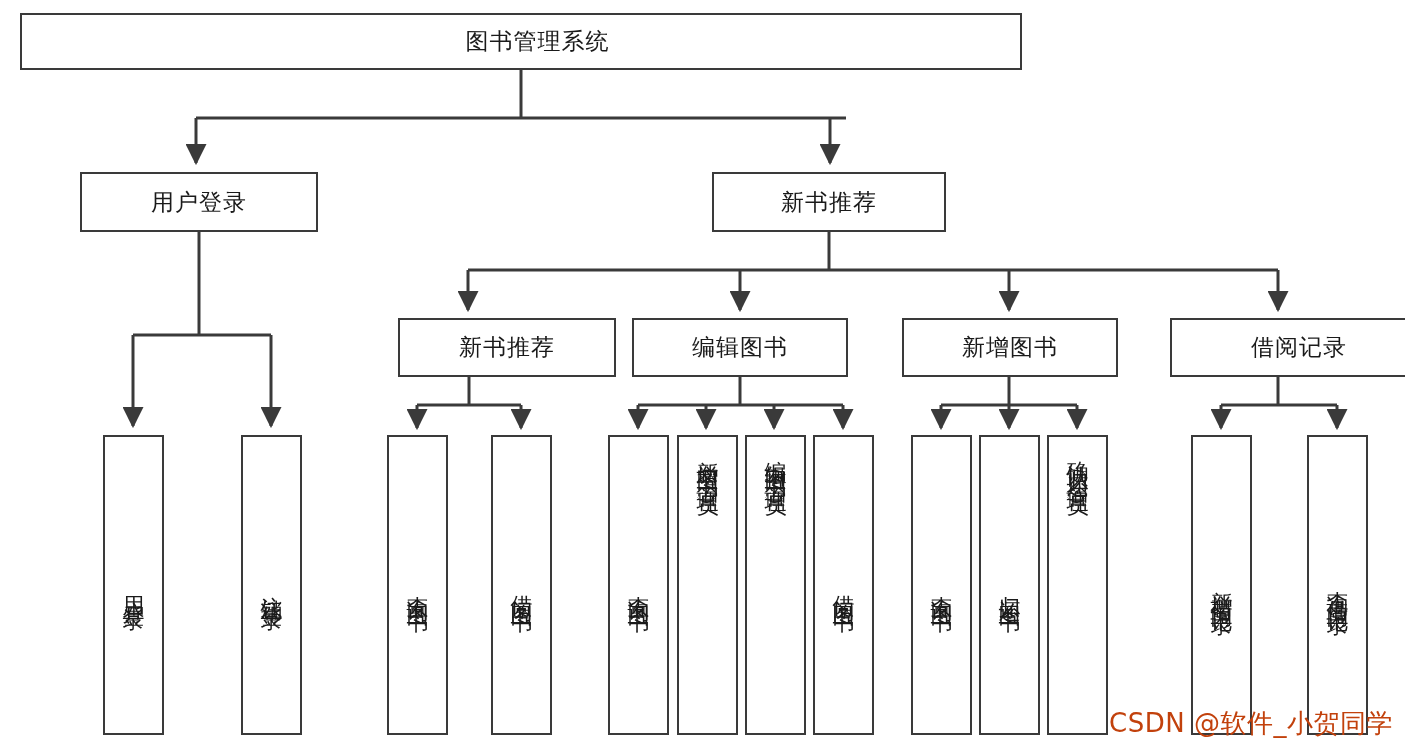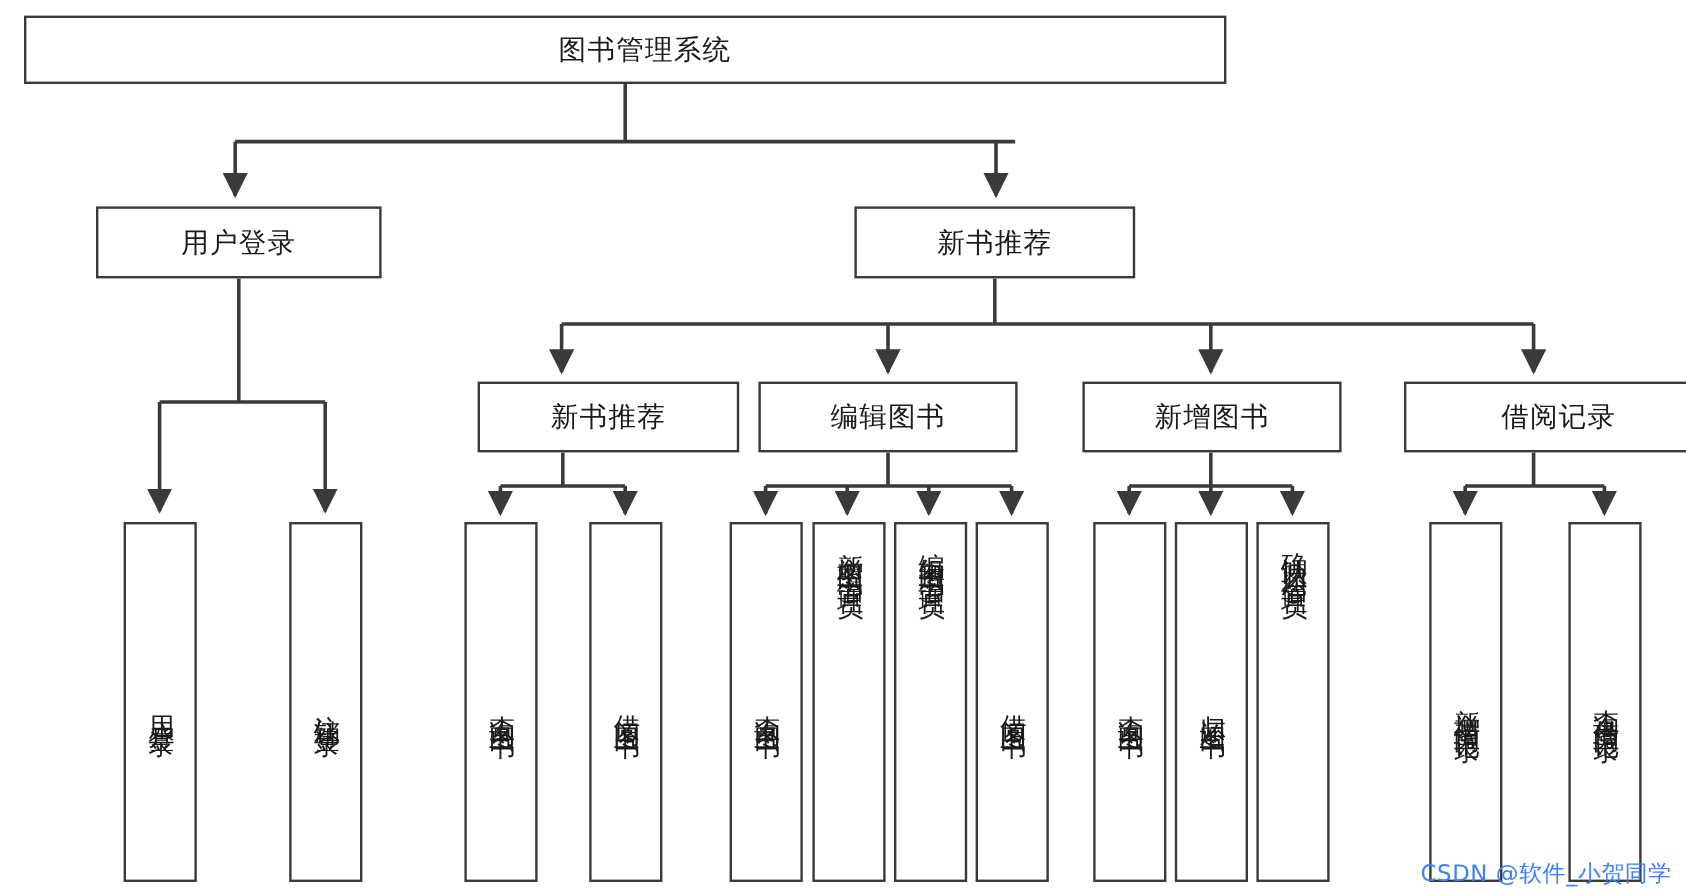--- a/index.html
+++ b/index.html
@@ -51,22 +51,22 @@
     line-height: 1;
     white-space: nowrap;
   }
   .node.vertical.center-label {
     align-items: center;
   }
   #watermark {
     position: absolute;
     right: 12px;
     bottom: 6px;
-    font-size: 19px;
-    color: #3b82f6;
+    font-size: 26px;
+    color: #c2410c;
     letter-spacing: 0.5px;
     white-space: nowrap;
     pointer-events: none;
   }
 </style>
 </head>
 <body>
 
 <div id="diagram-canvas">
 

